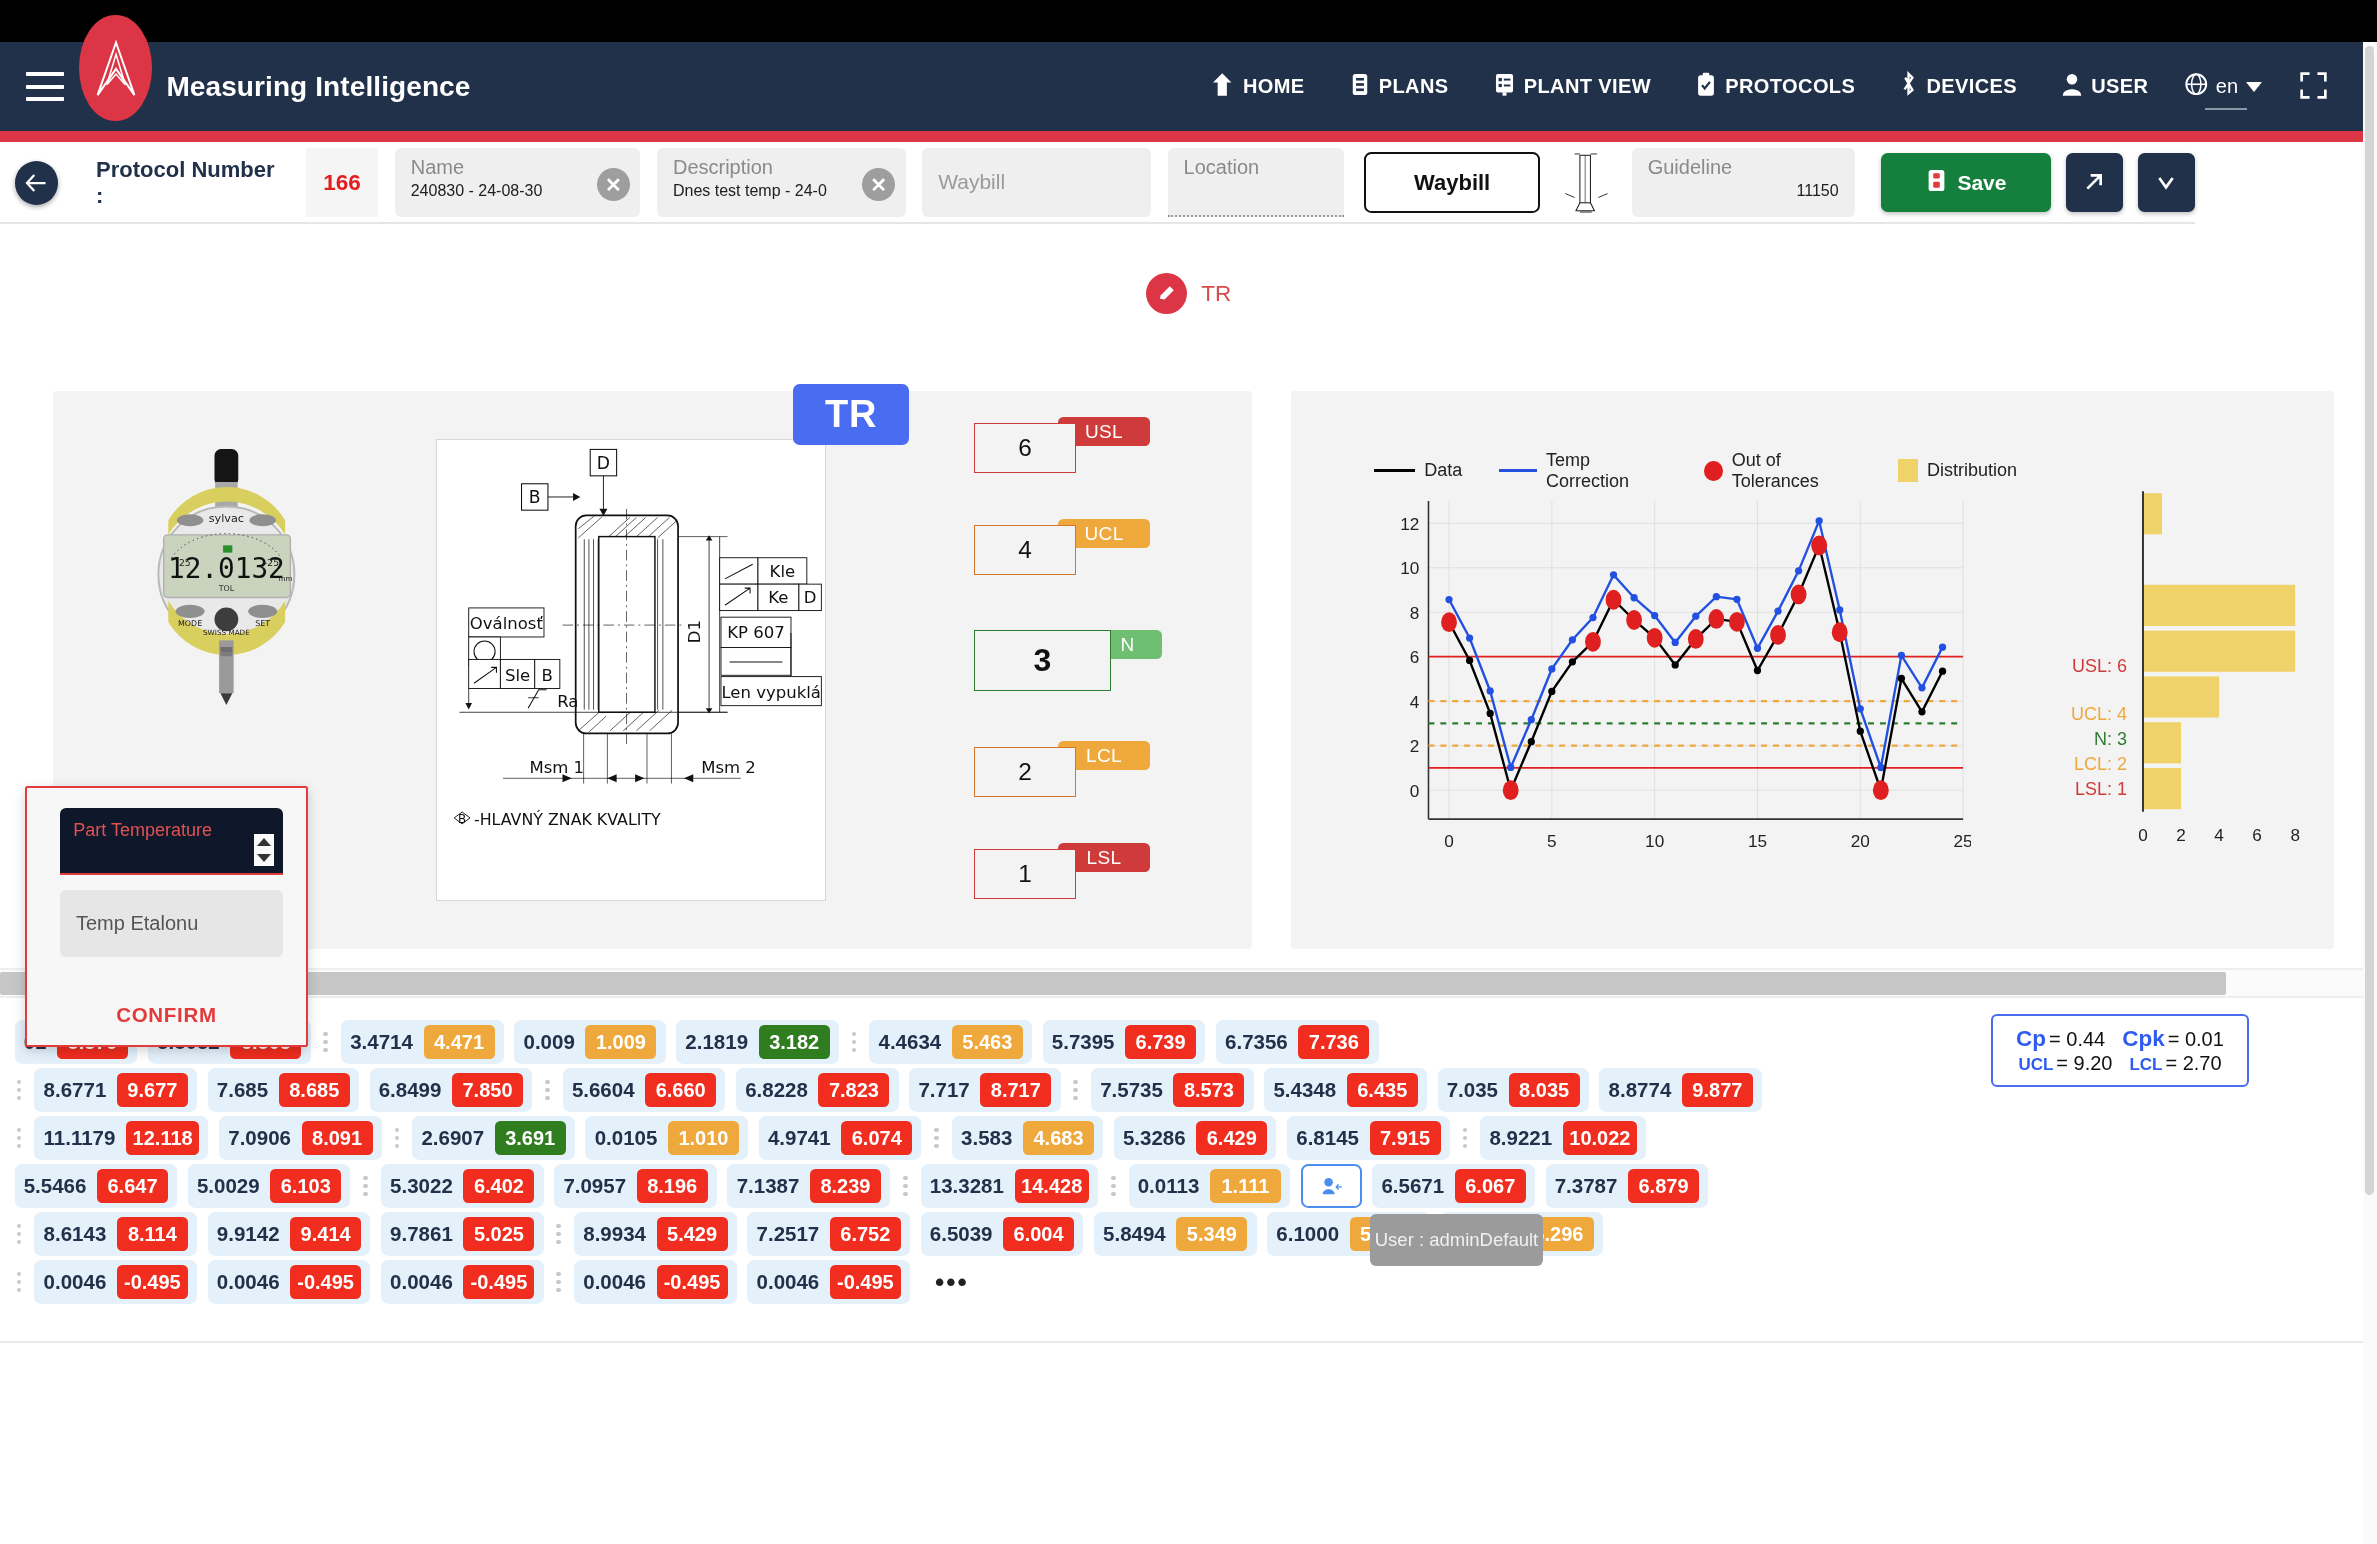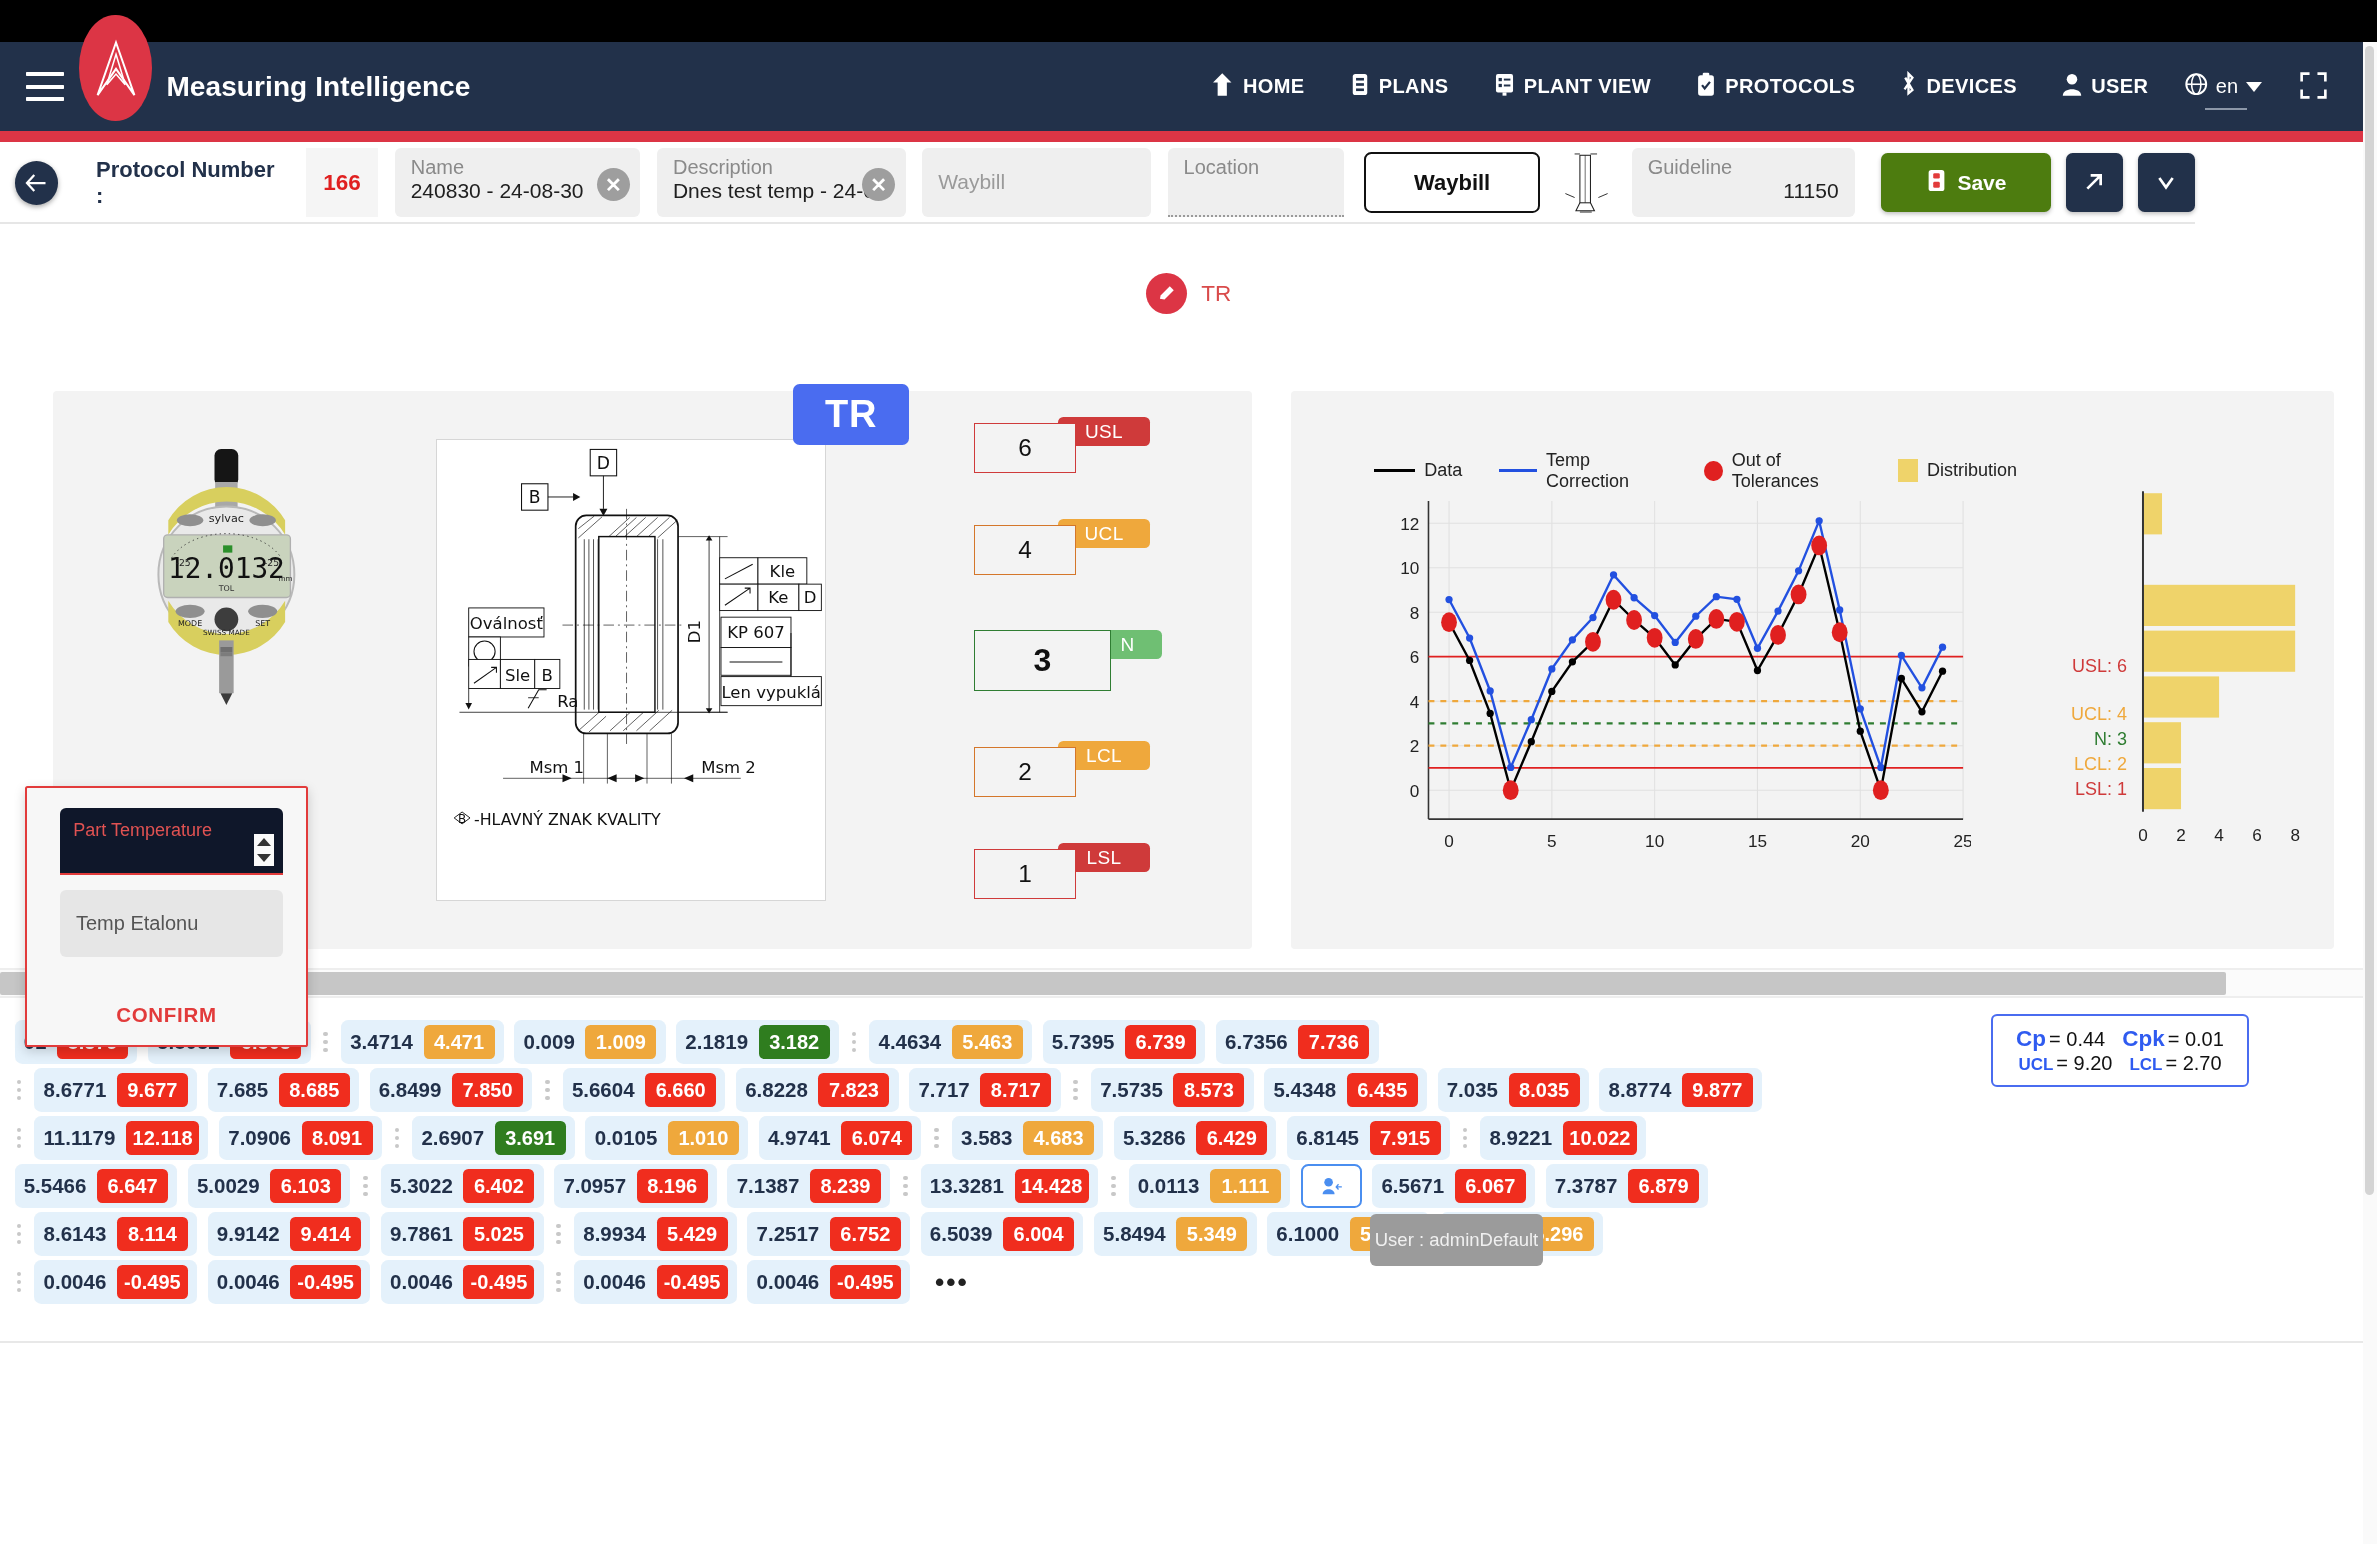--- a/index.html
+++ b/index.html
@@ -40,38 +40,38 @@
   .backbtn { margin-left:14.5px; width:44px; height:44px; border-radius:50%; background:#22314a;
     display:flex;align-items:center;justify-content:center; cursor:pointer;
     box-shadow:0 2px 5.3px rgba(0,0,0,.35); }
   .pnum-label { margin-left:38px; font-size:22px; font-weight:bold; color:#22314a; }
   .pnum-box { margin-left:20px; width:73px; height:69px; background:#f5f5f5;
     display:flex; align-items:center; justify-content:center; color:#e02020; font-size:22.5px; font-weight:bold; }
 
   .field { position:relative; height:69px; background:#efefef; border-radius:6px; margin-left:16.5px;
     padding:10.6px 16px 0 16px; display:flex; flex-direction:column; justify-content:flex-start; }
   .field .lbl { font-size:20px; color:#8a8a8a; line-height:17px; }
-  .field .val { font-size:21px; color:#202020; line-height:30px; white-space:nowrap; overflow:hidden; }
+  .field .val { font-size:16px; color:#202020; line-height:30px; white-space:nowrap; overflow:hidden; }
   .field .ph  { font-size:21px; color:#9a9a9a; line-height:66px; margin-top:-9.2px; }
   .clearbtn { position:absolute; right:10.6px; top:20px; width:33px; height:33px; border-radius:50%;
     background:#9e9e9e; color:#fff; display:flex;align-items:center;justify-content:center;
     font-size:20px; font-weight:bold; cursor:pointer; }
   .f-name { width:248px; }
   .f-desc { width:251px; }
   .f-waybill { width:231px; }
   .f-location { width:178px; border-bottom:2px dotted #9a9a9a; border-radius:6px 6px 0 0;gap:40px; }
   .f-guideline { width:225px; }
   .f-guideline .val { text-align:right; }
 
   .waybill-btn { margin-left:20px; width:178px; height:61px; background:#fff; border:2.6px solid #111;
     border-radius:7.3px; display:flex;align-items:center;justify-content:center; font-size:22px;
     font-weight:bold; color:#111; cursor:pointer; }
   .part-thumb { margin-left:18.5px; width:57px; height:69px; display:flex; align-items:center; justify-content:center; }
 
-  .save-btn { margin-left:26.4px; width:172px; height:59px; background:#4d7c0f; border-radius:6.6px;
+  .save-btn { margin-left:26.4px; width:172px; height:59px; background:#15803d; border-radius:6.6px;
     display:flex;align-items:center;justify-content:center; gap:10.6px; color:#fff; font-size:21px;
     font-weight:bold; cursor:pointer; box-shadow:0 2px 4px rgba(0,0,0,.25); }
   .sq-btn { margin-left:14.5px; width:58px; height:59px; background:#22314a; border-radius:6.6px;
     display:flex;align-items:center;justify-content:center; color:#fff; cursor:pointer;
     box-shadow:0 2px 4px rgba(0,0,0,.25); }
 
   
   .trrow { position:absolute; left:0; top:264px; width:2377px; height:59px; display:flex;
     align-items:center; justify-content:center; }
   .tr-edit { width:41px;height:41px;border-radius:50%;background:#dc3545;

